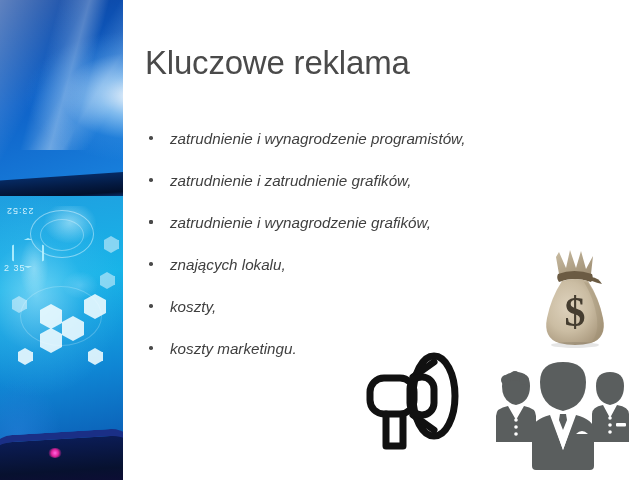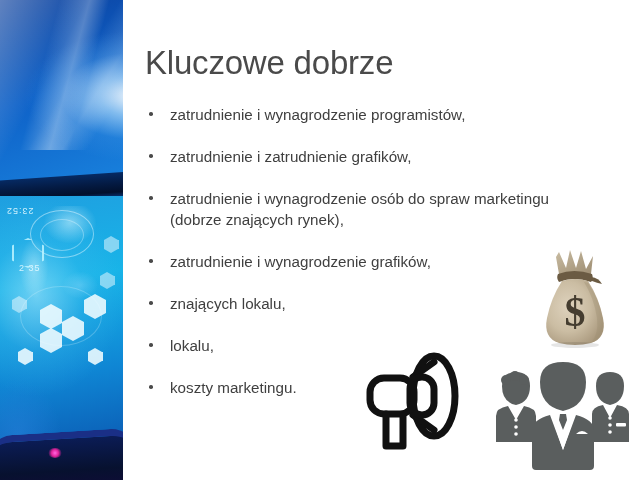--- a/index.html
+++ b/index.html
@@ -139,22 +139,23 @@
     font-size: 33px;
     font-weight: normal;
     letter-spacing: -0.2px;
     white-space: nowrap;
   }
 
   
   #bullets {
     position: absolute;
     left: 146px;
-    top: 104px;
+    top: 128px;
     width: 420px;
+    font-style: italic;
   }
   .bullet-row {
     position: relative;
     padding-left: 24px;
     margin-bottom: 21px;
     color: #3f3f3f;
     font-size: 15.2px;
     line-height: 21px;
   }
   .bullet-row .dot {
@@ -203,62 +204,61 @@
     <div class="si-layer si-top"></div>
     <div class="si-layer si-ray"></div>
     <div class="si-layer si-band"></div>
     <div class="si-layer si-bottom"></div>
     <div class="si-layer si-hand"></div>
     <div class="si-layer si-ring si-r1"></div>
     <div class="si-layer si-ring si-r2"></div>
     <div class="si-layer si-ring si-r3"></div>
     <div class="si-layer hex-outline"></div>
     <div class="si-num" style="left:6px; top:206px; transform:rotate(180deg);">23:52</div>
-    <div class="si-num" style="left:19px; top:263px;">2 35</div>
+    <div class="si-num" style="left:4px; top:263px;">2 35</div>
     <div class="hex" style="left:40px; top:310px;"></div>
     <div class="hex" style="left:62px; top:322px;"></div>
     <div class="hex" style="left:40px; top:334px;"></div>
     <div class="hex" style="left:84px; top:300px;"></div>
     <div class="hex sm" style="left:18px; top:352px;"></div>
     <div class="hex sm" style="left:88px; top:352px;"></div>
     <div class="hex sm dim" style="left:12px; top:300px;"></div>
     <div class="hex sm dim" style="left:100px; top:276px;"></div>
     <div class="hex sm dim" style="left:104px; top:240px;"></div>
     <div class="si-layer si-corner-glow"></div>
     <div class="si-layer si-grid"></div>
     <div class="si-layer si-frame"></div>
     <div class="si-layer si-led"></div>
   </div>
 
-  <div id="title">Kluczowe dobrze</div>
+  <div id="title">Kluczowe reklama</div>
 
   <div id="bullets">
     <div class="bullet-row">
       <span class="dot"></span>
       <span>zatrudnienie i wynagrodzenie programistów,</span>
     </div>
     <div class="bullet-row">
       <span class="dot"></span>
       <span>zatrudnienie i zatrudnienie grafików,</span>
     </div>
     <div class="bullet-row">
       <span class="dot"></span>
-      <span>zatrudnienie i wynagrodzenie osób do spraw marketingu (dobrze znających rynek),</span>
     </div>
     <div class="bullet-row">
       <span class="dot"></span>
       <span>zatrudnienie i wynagrodzenie grafików,</span>
     </div>
     <div class="bullet-row">
       <span class="dot"></span>
       <span>znających lokalu,</span>
     </div>
     <div class="bullet-row">
       <span class="dot"></span>
-      <span>lokalu,</span>
+      <span>koszty,</span>
     </div>
     <div class="bullet-row">
       <span class="dot"></span>
       <span>koszty marketingu.</span>
     </div>
   </div>
 
   <svg id="money-bag" viewBox="0 0 80 102">
     <defs>
       <radialGradient id="bagGrad" cx="38%" cy="42%" r="68%">

